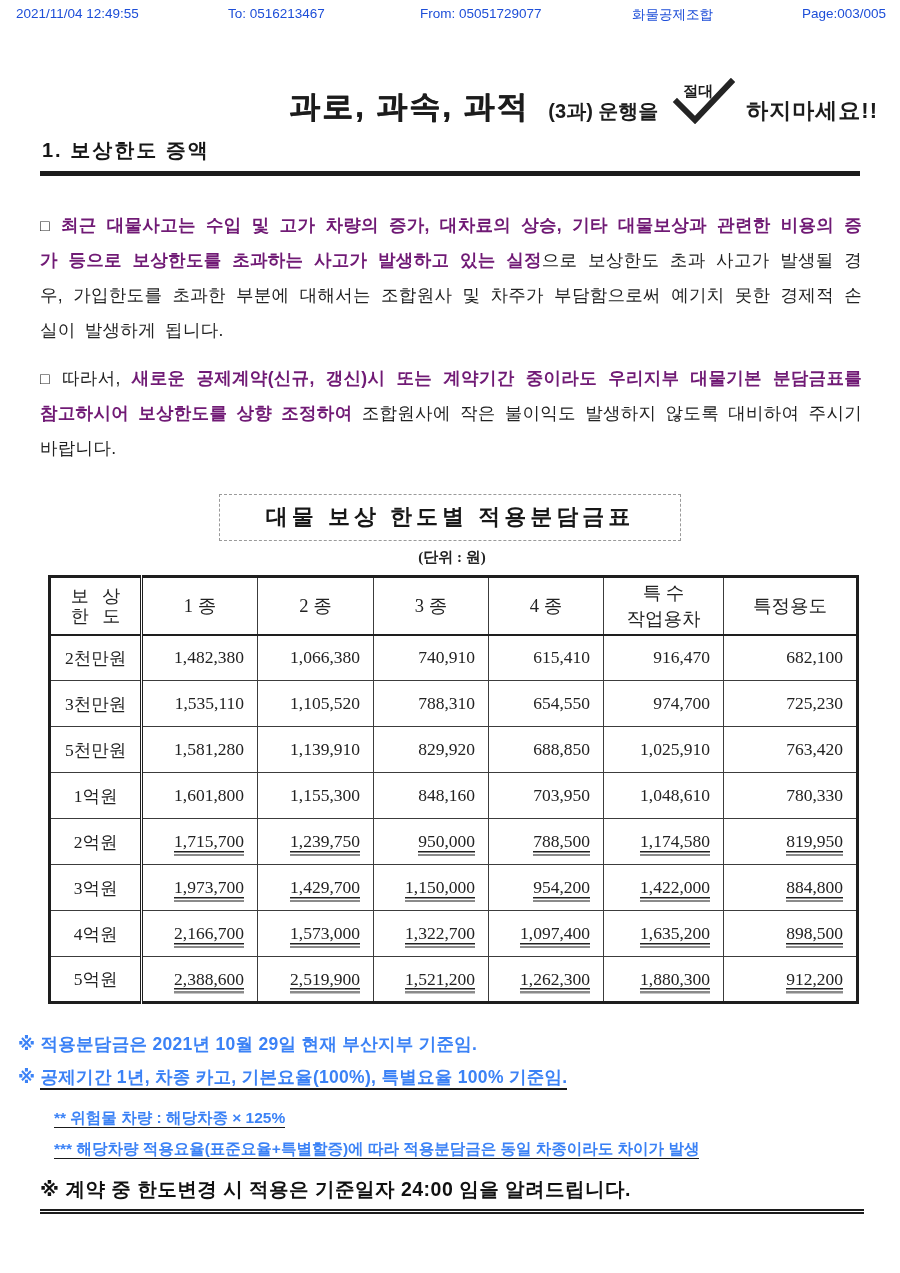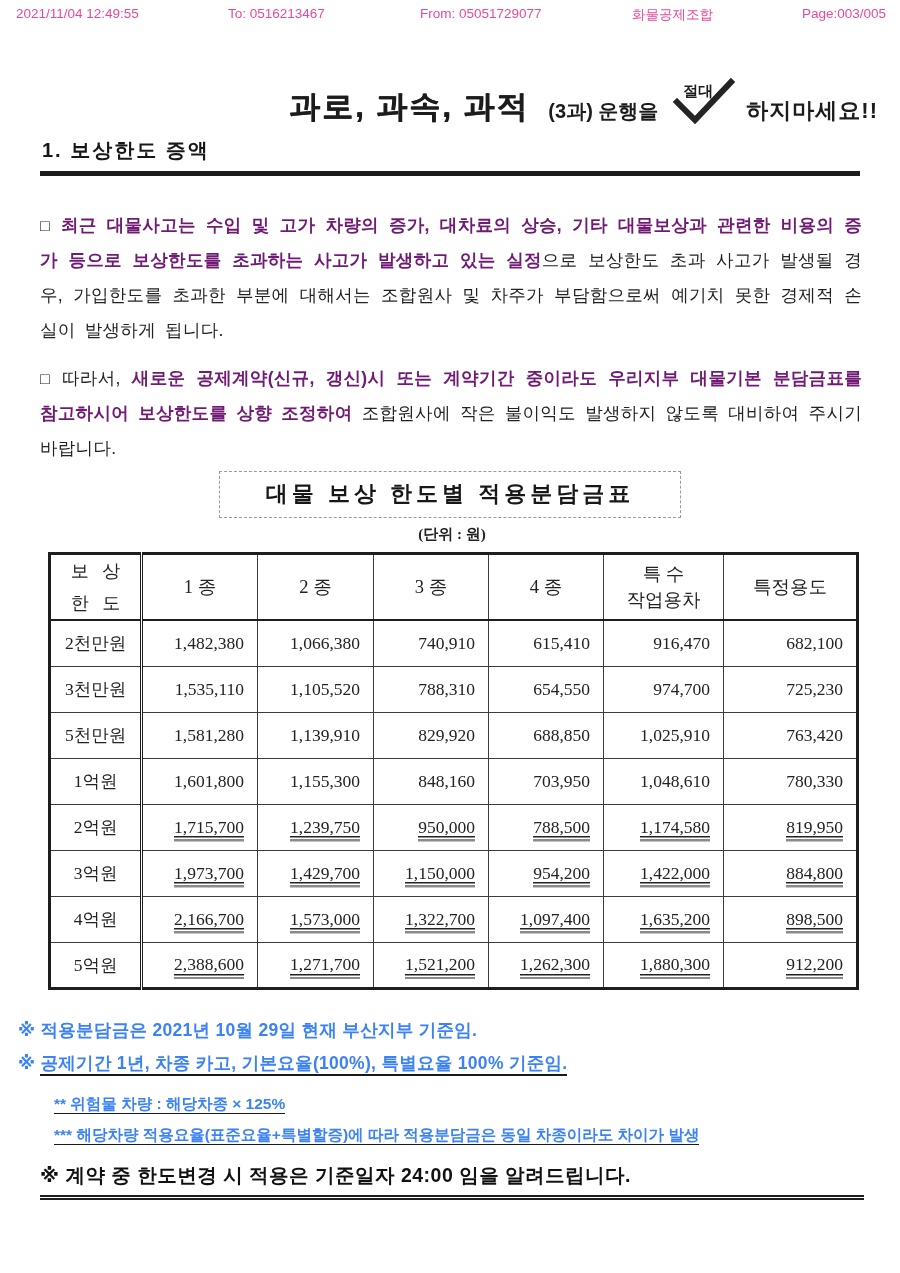--- a/index.html
+++ b/index.html
@@ -1,20 +1,20 @@
 <!DOCTYPE html>
 <html><head>
 <meta charset="utf-8">
 <style>
   * { margin:0; padding:0; box-sizing:border-box; }
   html,body { width:900px; height:1273px; background:#ffffff; color:#1f1f1f;
     font-family:"Liberation Sans","DejaVu Sans",sans-serif; overflow:hidden; }
 
   
-  .fax-header { display:flex; padding:6px 14px 0 16px; font-size:13.5px; color:#ec4899; }
+  .fax-header { display:flex; padding:6px 14px 0 16px; font-size:13.5px; color:#1d4ed8; }
   .fax-header .fh { white-space:nowrap; }
   .fh-datetime { width:212px; }
   .fh-to { width:192px; }
   .fh-from { width:212px; }
   .fh-org { width:170px; }
   .fh-page { flex:1; text-align:right; }
 
   
   .slogan { margin:62px 22px 0 0; text-align:right; white-space:nowrap;
     color:#1c1c1c; display:flex; justify-content:flex-end; align-items:flex-end;gap:15px; }
@@ -32,39 +32,39 @@
     border-top:4px solid #1c1c1c; border-bottom:1.5px solid #1c1c1c; }
 
   
   .para { margin:32px 38px 0 40px; font-size:17.5px; line-height:35px;
     text-align:justify; color:#222; word-spacing:4px; letter-spacing:0.3px; }
   .para .marker { font-size:16px; margin-right:10px; }
   .para b { color:#701a75; }
   .para2 { margin-top:13px; }
 
   
-  .tbl-title-box { margin:5px auto 0 auto; width:462px; border:1.5px dashed #9a9a9a;
+  .tbl-title-box { margin:28px auto 0 auto; width:462px; border:1.5px dashed #9a9a9a;
     background:#fff; padding:7px 0 8px 0; text-align:center; }
   .tbl-title { font-size:22px; font-weight:bold; letter-spacing:4px; color:#171717; }
 
   .unit-note { margin:7px 44px 0 48px; text-align:center; font-size:15px; font-weight:bold;
     font-family:"Liberation Serif","DejaVu Serif",serif; color:#222; }
 
   
   table.fee-table { border-collapse:collapse; margin:8px 0 0 48px;
     font-family:"Liberation Serif","DejaVu Serif",serif; color:#222;
     border:3px solid #1e1e1e; table-layout:fixed; width:808px; }
   .fee-table col.c0 { width:92px; } .fee-table col.c1,.fee-table col.c2 { width:116px; }
   .fee-table col.c3,.fee-table col.c4 { width:115px; }
   .fee-table col.c5 { width:120px; } .fee-table col.c6 { width:134px; }
   .fee-table th, .fee-table td { border:1px solid #3c3c3c; }
   .fee-table thead th { height:58px; font-weight:normal; font-size:18.5px;
     border-bottom:2.5px solid #1e1e1e; white-space:pre-line; line-height:26px; }
   .fee-table th.corner, .fee-table td.lbl { border-right:3px double #1e1e1e; }
-  .fee-table th.corner { white-space:pre; font-size:18px; line-height:32px; }
+  .fee-table th.corner { white-space:pre; font-size:18px; line-height:20px; }
   .fee-table td { height:46px; font-size:17.5px; }
   .fee-table td.lbl { text-align:center; }
   .fee-table td.val { text-align:right; padding-right:13px; }
   .u { padding-bottom:5px;
     background-image:linear-gradient(#222,#222),linear-gradient(#8a8a8a,#8a8a8a);
     background-repeat:no-repeat;
     background-size:100% 1.5px,100% 2.5px;
     background-position:0 calc(100% - 4px),0 100%; }
 
   
@@ -197,21 +197,21 @@
         <td class="val"><span class="u">2,166,700</span></td>
         <td class="val"><span class="u">1,573,000</span></td>
         <td class="val"><span class="u">1,322,700</span></td>
         <td class="val"><span class="u">1,097,400</span></td>
         <td class="val"><span class="u">1,635,200</span></td>
         <td class="val"><span class="u">898,500</span></td>
       </tr>
       <tr>
         <td class="lbl">5억원</td>
         <td class="val"><span class="u">2,388,600</span></td>
-        <td class="val"><span class="u">1,271,700</span></td>
+        <td class="val"><span class="u">2,519,900</span></td>
         <td class="val"><span class="u">1,521,200</span></td>
         <td class="val"><span class="u">1,262,300</span></td>
         <td class="val"><span class="u">1,880,300</span></td>
         <td class="val"><span class="u">912,200</span></td>
       </tr>
     </tbody>
 </table>
 
 <div class="notes">
   <div class="note">※ 적용분담금은 2021년 10월 29일 현재 부산지부 기준임.</div>

